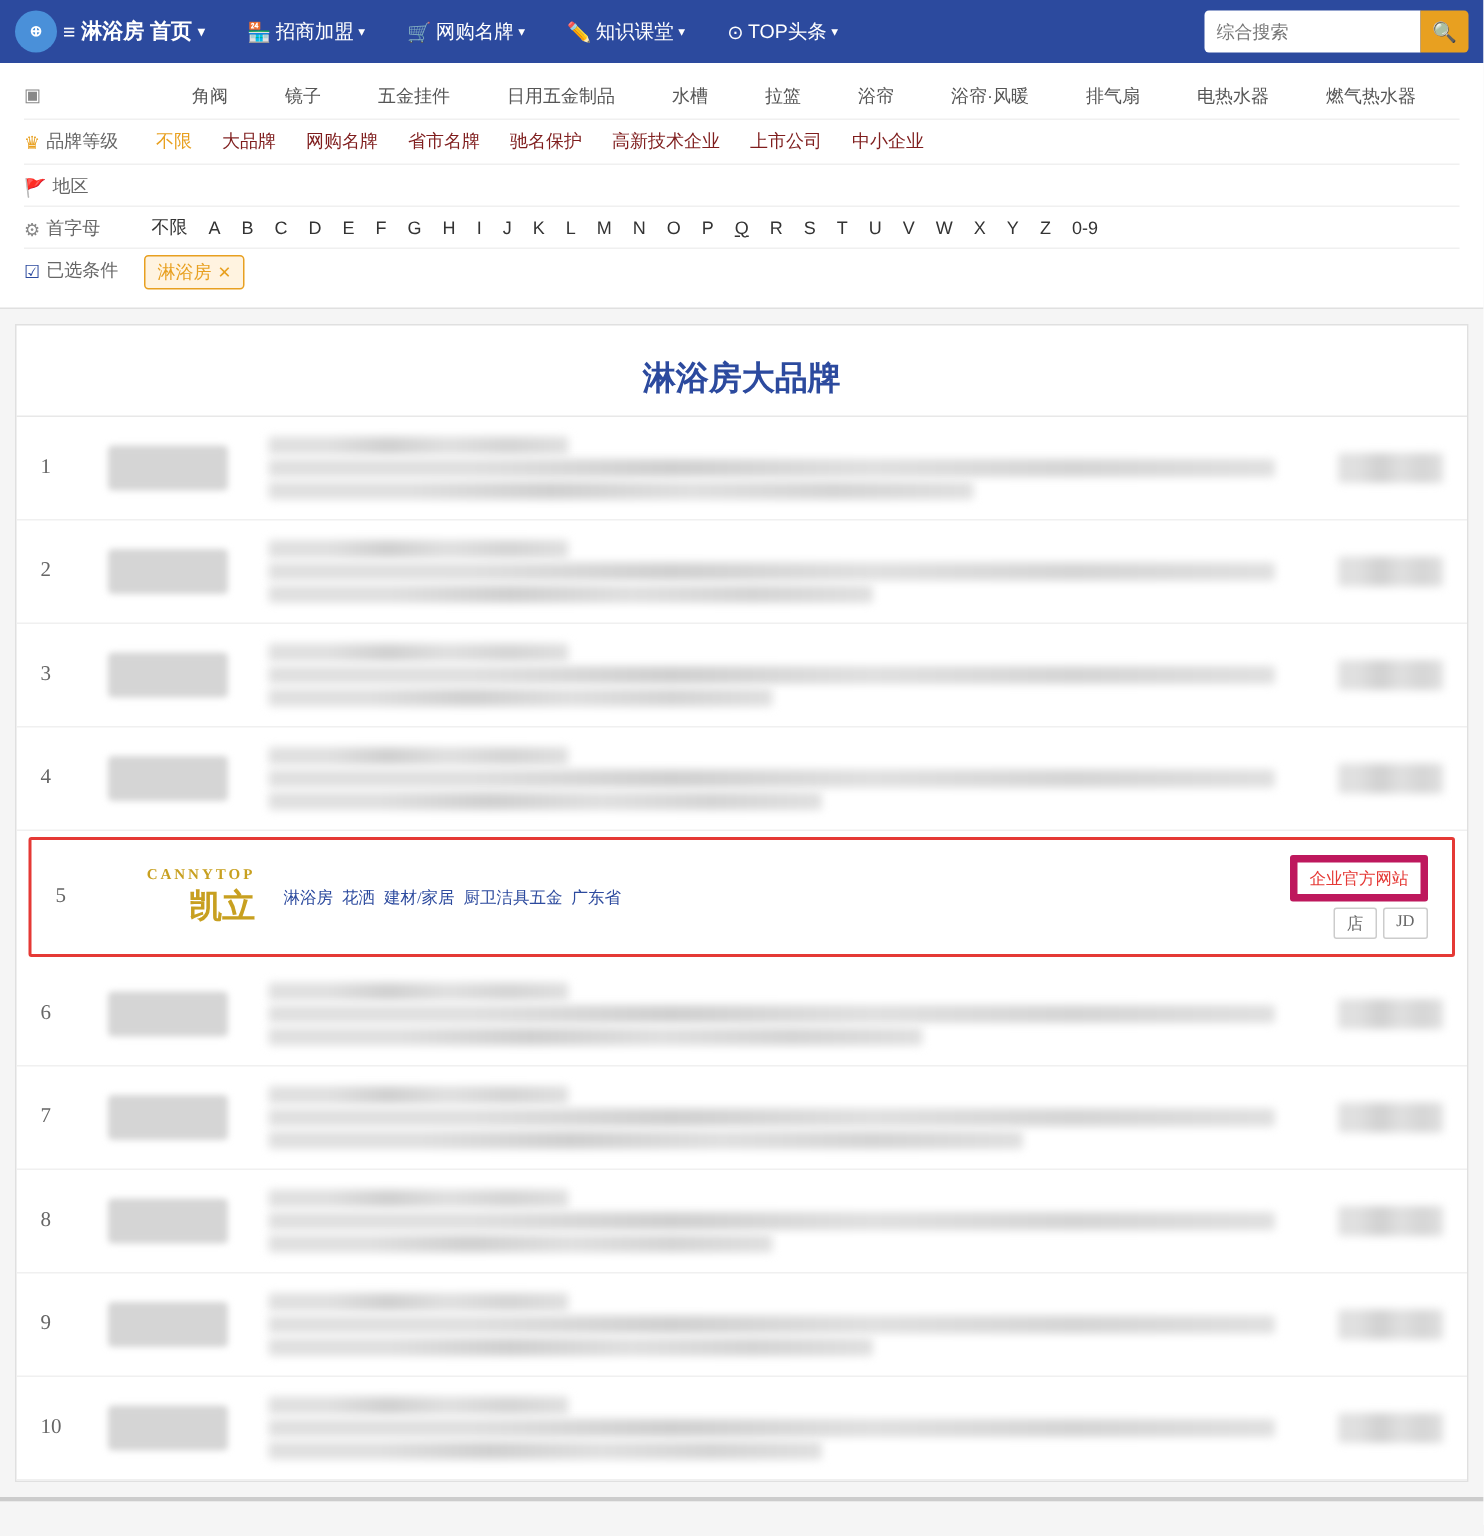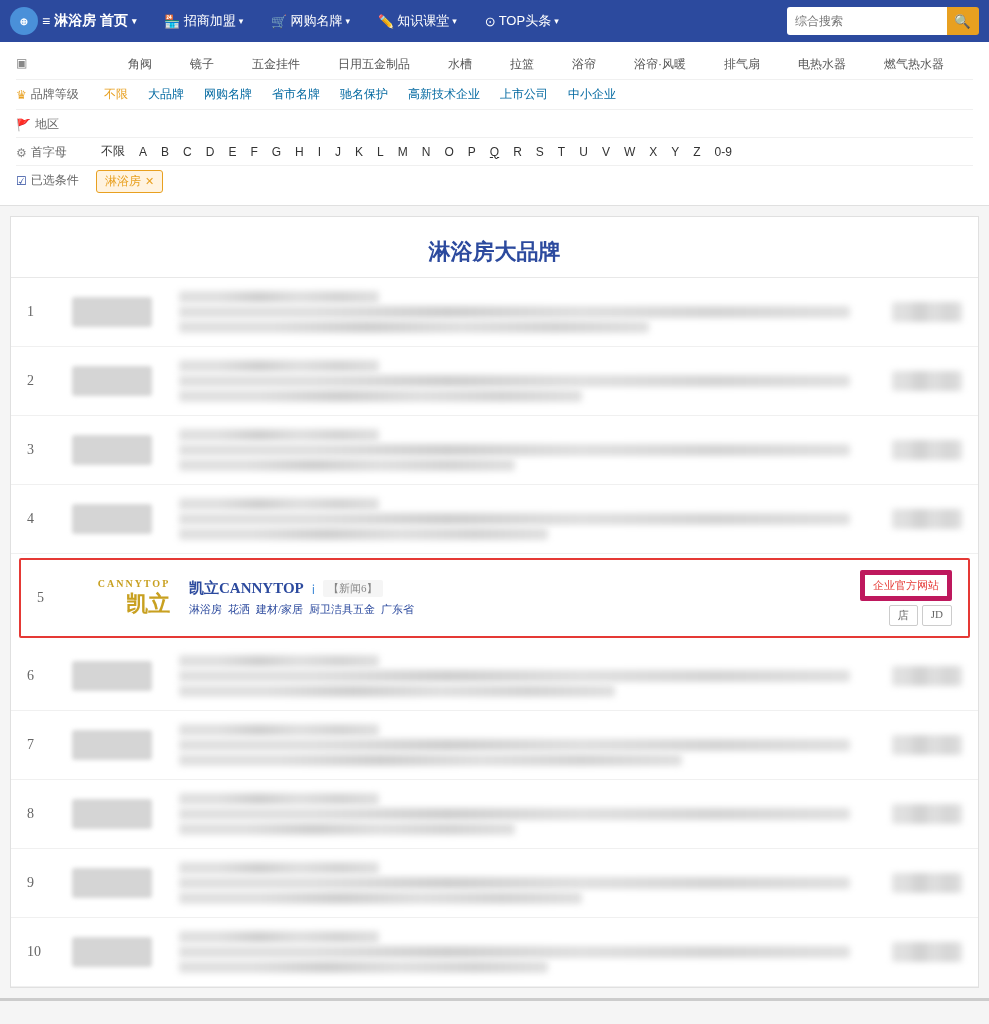--- a/index.html
+++ b/index.html
@@ -38,21 +38,21 @@
       display: flex; align-items: center; gap: 3px;
       white-space: nowrap;
     }
     .nav-item .arrow { font-size: 9px; }
     .nav-search {
       margin-left: auto;
       display: flex;
       align-items: center;
     }
     .nav-search input {
-      width: 160px; height: 28px;
+      width: 144px; height: 28px;
       border: none; border-radius: 3px 0 0 3px;
       padding: 0 8px; font-size: 12px;
     }
     .nav-search button {
       height: 28px; width: 32px;
       background: #e8a020;
       border: none; cursor: pointer;
       border-radius: 0 3px 3px 0;
       color: white;
     }
@@ -82,21 +82,21 @@
       flex: 1;
       display: flex;
       flex-wrap: wrap;
       gap: 4px;
       align-items: center;
     }
     .filter-tag {
       padding: 2px 8px;
       font-size: 12px;
       cursor: pointer;
-      color: #0369a1;
+      color: #7f1d1d;
       border-radius: 2px;
     }
     .filter-tag.active { color: #e8a020; }
 
     .category-row {
       display: flex; flex-wrap: wrap; gap: 6px; padding: 2px 0;
       font-size: 12px; color: #555;
     }
     .category-item { cursor: pointer; color: #555; margin-left: 32px; }
 
@@ -442,25 +442,20 @@
       <div class="brand-num">5</div>
       <div class="brand-logo-area">
         <div class="cannytop-logo">
           <div style="text-align:center;">
             <div style="font-size:10px;font-weight:bold;color:#c8a020;letter-spacing:2px;">CANNYTOP</div>
             <div style="font-size:22px;font-weight:bold;color:#c8a020;text-align:right;">凯立</div>
           </div>
         </div>
       </div>
       <div class="brand-info">
-        <div class="brand-name-row">
-          <span class="brand-main-name">凯立CANNYTOP</span>
-          <span style="color:#4a90d9;font-size:13px;">ℹ</span>
-          <span class="brand-news-badge">【新闻6】</span>
-        </div>
         <div class="brand-tags">
           <span class="brand-tag">淋浴房</span>
           <span class="brand-tag">花洒</span>
           <span class="brand-tag">建材/家居</span>
           <span class="brand-tag">厨卫洁具五金</span>
           <span class="brand-tag">广东省</span>
         </div>
       </div>
       <div class="brand-actions">
         <div class="official-site-btn">企业官方网站</div>

